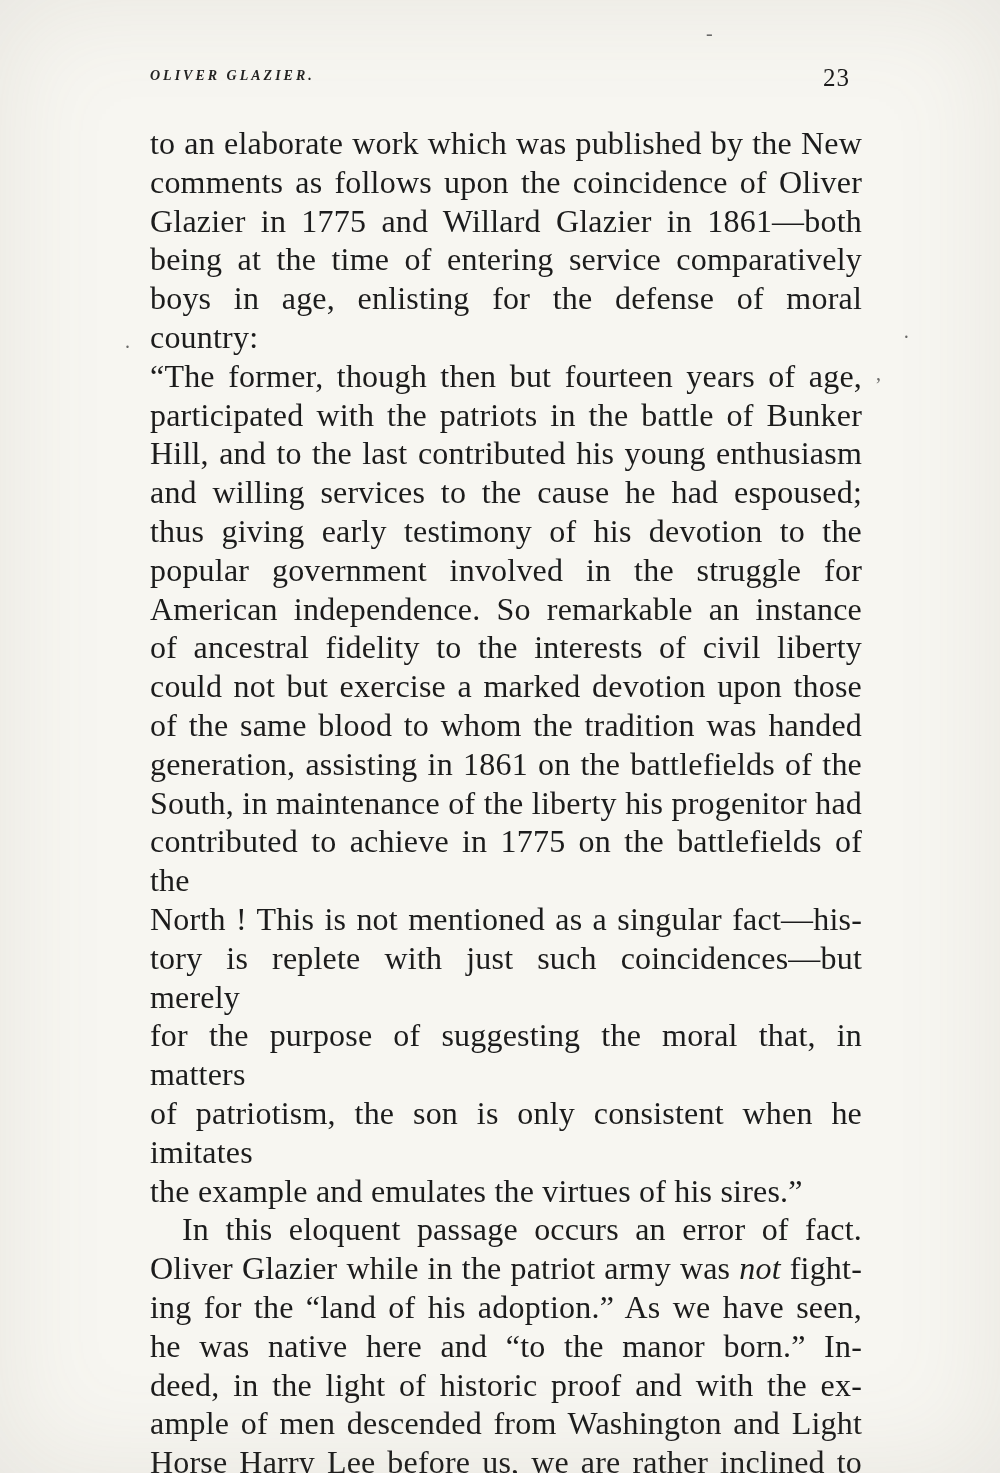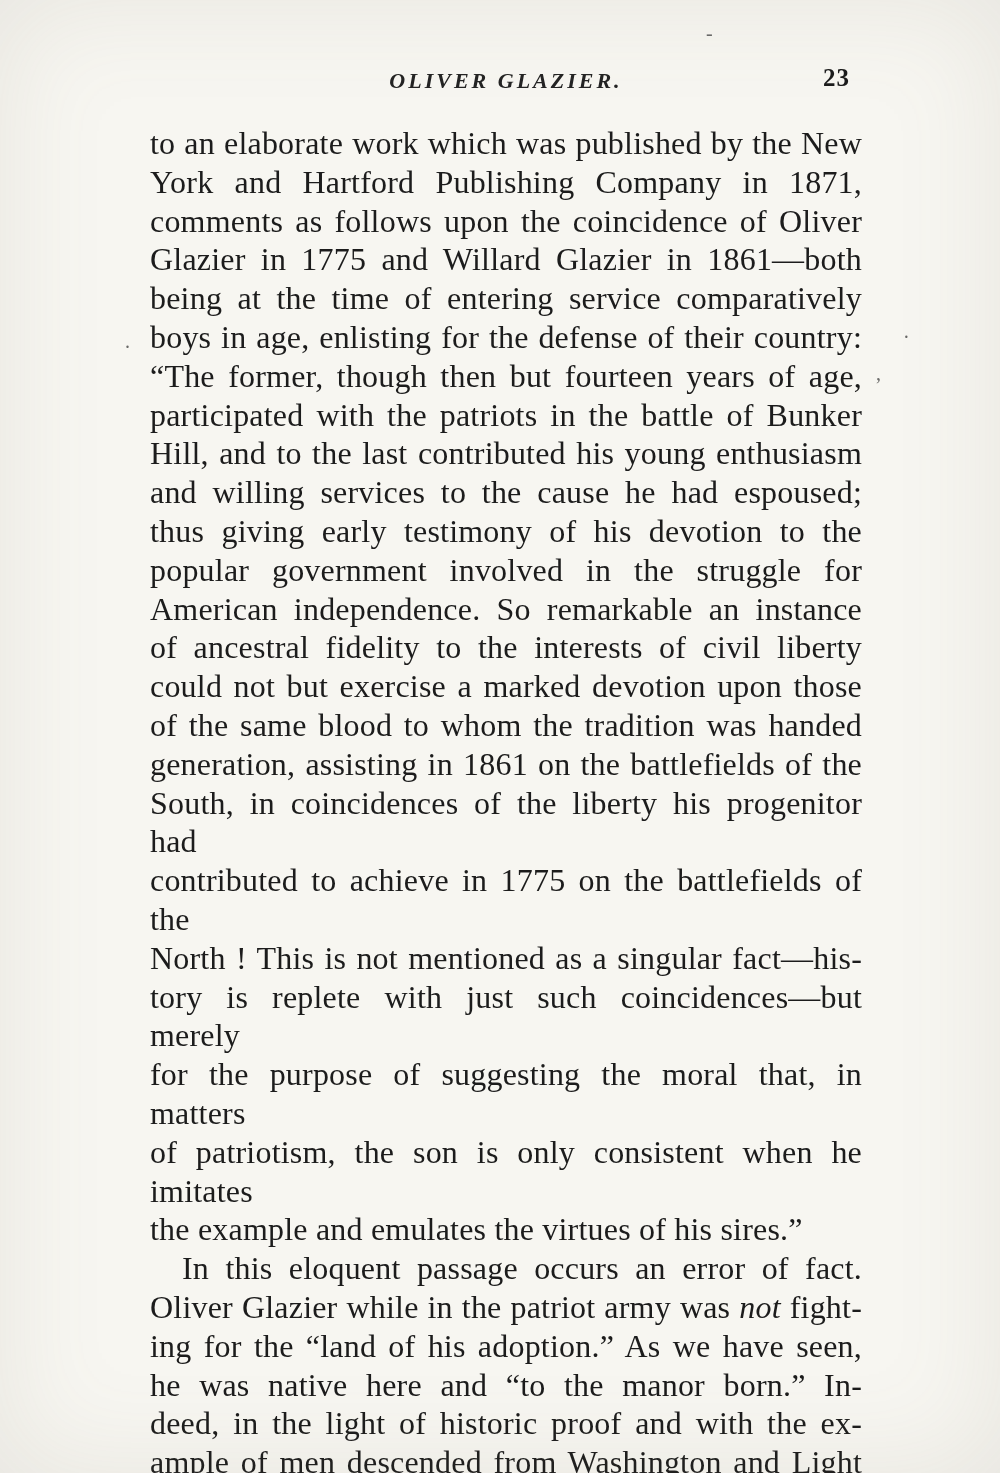--- a/index.html
+++ b/index.html
@@ -30,34 +30,33 @@
     left: 150px;
     top: 62px;
     width: 712px;
   }
   .header-row {
     position: relative;
     height: 46px;
     margin-bottom: 16px;
   }
   .header-title {
-    text-align: center;
     font-style: italic;
     font-weight: bold;
-    font-size: 22px;
+    font-size: 14px;
     letter-spacing: 3px;
     color: #242424;
     padding-top: 6px;
   }
   .page-number {
     position: absolute;
     right: 12px;
     top: 2px;
     font-size: 25px;
-    font-weight: bold;
+    font-weight: normal;
     letter-spacing: 1px;
     font-style: normal;
   }
   .paragraph {
     margin: 0;
   }
   .line {
     font-size: 32px;
     line-height: 38.8px;
     letter-spacing: 0.2px;
@@ -94,37 +93,36 @@
 
   <div class="text-column">
     <div class="header-row">
       <div class="header-title">OLIVER GLAZIER.</div>
       <div class="page-number">23</div>
     </div>
 
     <div>
         <div class="paragraph">
           <div class="line">to an elaborate work which was published by the New</div>
-          <div class="line">York and Hartford Publishing Company in 1871,</div>
           <div class="line">comments as follows upon the coincidence of Oliver</div>
           <div class="line">Glazier in 1775 and Willard Glazier in 1861—both</div>
           <div class="line">being at the time of entering service comparatively</div>
-          <div class="line">boys in age, enlisting for the defense of their country:</div>
+          <div class="line">boys in age, enlisting for the defense of moral country:</div>
           <div class="line">“The former, though then but fourteen years of age,</div>
           <div class="line">participated with the patriots in the battle of Bunker</div>
           <div class="line">Hill, and to the last contributed his young enthusiasm</div>
           <div class="line">and willing services to the cause he had espoused;</div>
           <div class="line">thus giving early testimony of his devotion to the</div>
           <div class="line">popular government involved in the struggle for</div>
           <div class="line">American independence.  So remarkable an instance</div>
           <div class="line">of ancestral fidelity to the interests of civil liberty</div>
           <div class="line">could not but exercise a marked devotion upon those</div>
           <div class="line">of the same blood to whom the tradition was handed</div>
           <div class="line">generation, assisting in 1861 on the battlefields of the</div>
-          <div class="line">South, in coincidences of the liberty his progenitor had</div>
+          <div class="line">South, in maintenance of the liberty his progenitor had</div>
           <div class="line">contributed to achieve in 1775 on the battlefields of the</div>
           <div class="line">North !  This is not mentioned as a singular fact—his-</div>
           <div class="line">tory is replete with just such coincidences—but merely</div>
           <div class="line">for the purpose of suggesting the moral that, in matters</div>
           <div class="line">of patriotism, the son is only consistent when he imitates</div>
           <div class="line last">the example and emulates the virtues of his sires.”</div>
         </div>
         <div class="paragraph">
           <div class="line indent">In this eloquent passage occurs an error of fact.</div>
           <div class="line">Oliver Glazier while in the patriot army was <i>not</i> fight-</div>

